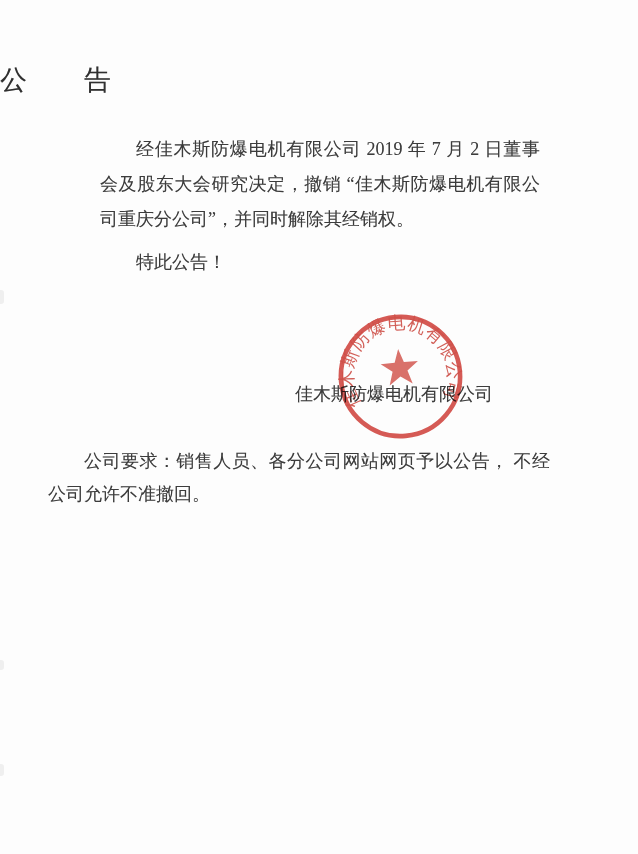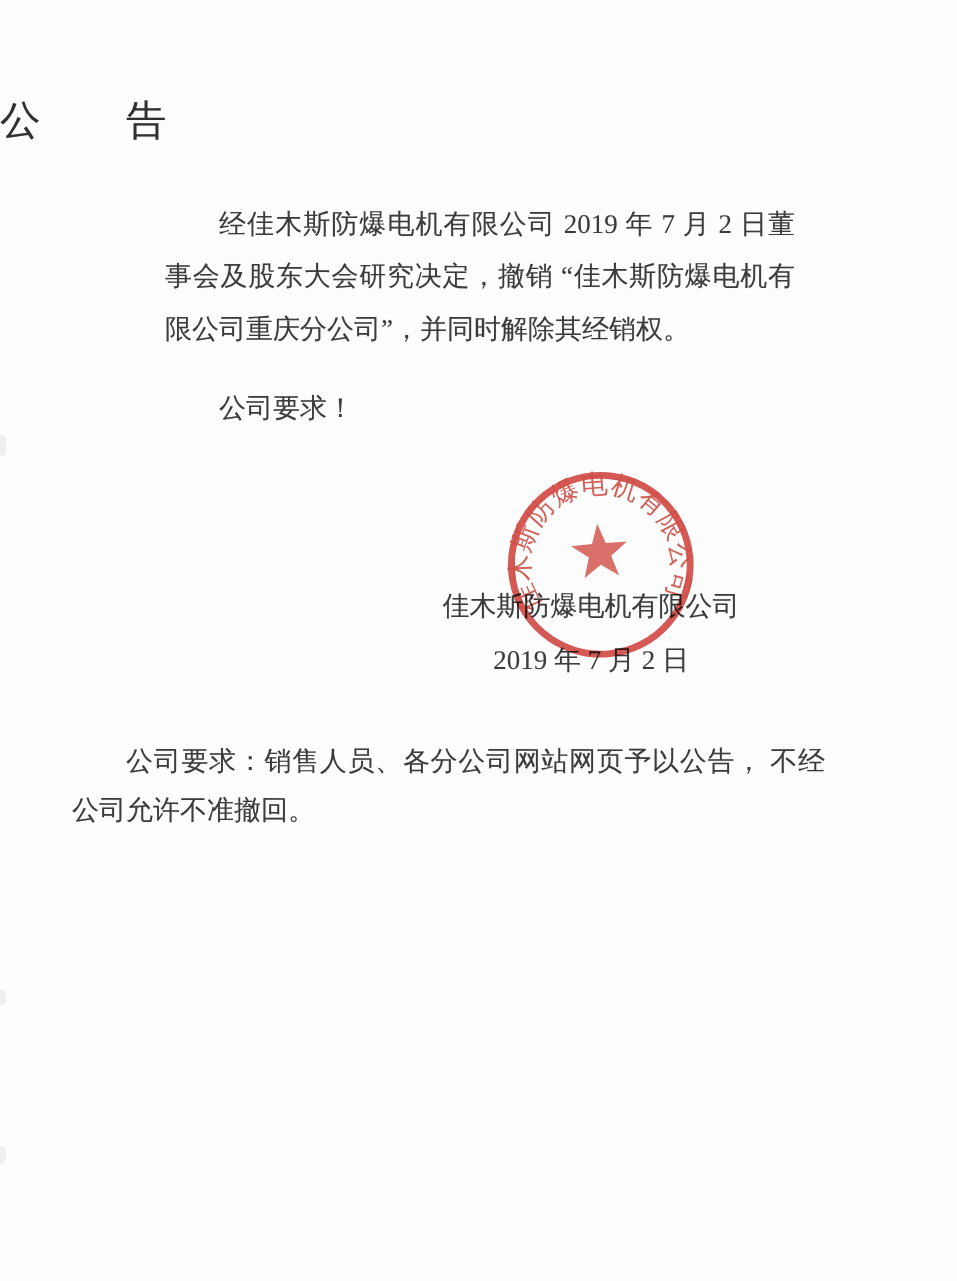--- a/index.html
+++ b/index.html
@@ -27,21 +27,21 @@
     text-shadow: 0 0 0.6px rgba(70,70,70,0.35);
   }
   .body-text {
     margin: 37px 90px 0 92px;
     font-size: 18px;
     line-height: 35px;
     text-align: justify;
     text-shadow: 0 0 0.6px rgba(70,70,70,0.30);
   }
   .body-text p {
-    margin: 18px;
+    margin: 8px;
   }
   .indent {
     text-indent: 2em;
   }
   .signature-block {
     position: relative;
     z-index: 1;
     margin: 96px 145px 0 auto;
     width: max-content;
     text-align: center;
@@ -86,26 +86,25 @@
 </style>
 </head>
 <body>
 
 <div class="page">
 
   <h1 class="title">公　　告</h1>
 
   <div class="body-text">
     <p class="indent">经佳木斯防爆电机有限公司 2019 年 7 月 2 日董事会及股东大会研究决定，撤销 “佳木斯防爆电机有限公司重庆分公司”，并同时解除其经销权。</p>
-    <p class="indent">公司要求！</p>
+    <p class="indent">特此公告！</p>
   </div>
 
   <div class="signature-block">
     <div>佳木斯防爆电机有限公司</div>
-    <div>2019 年 7 月 2 日</div>
   </div>
 
   <p class="note">公司要求：销售人员、各分公司网站网页予以公告， 不经公司允许不准撤回。</p>
 
   <div class="seal">
     <svg viewBox="0 0 200 200" aria-hidden="true">
       <defs>
         <path id="sealArc" d="M 36.78 136.5 A 73 73 0 1 1 163.22 136.5" fill="none"></path>
       </defs>
       <circle cx="100" cy="100" r="91" fill="none" stroke="#cd332c" stroke-width="7" opacity="0.92"></circle>

